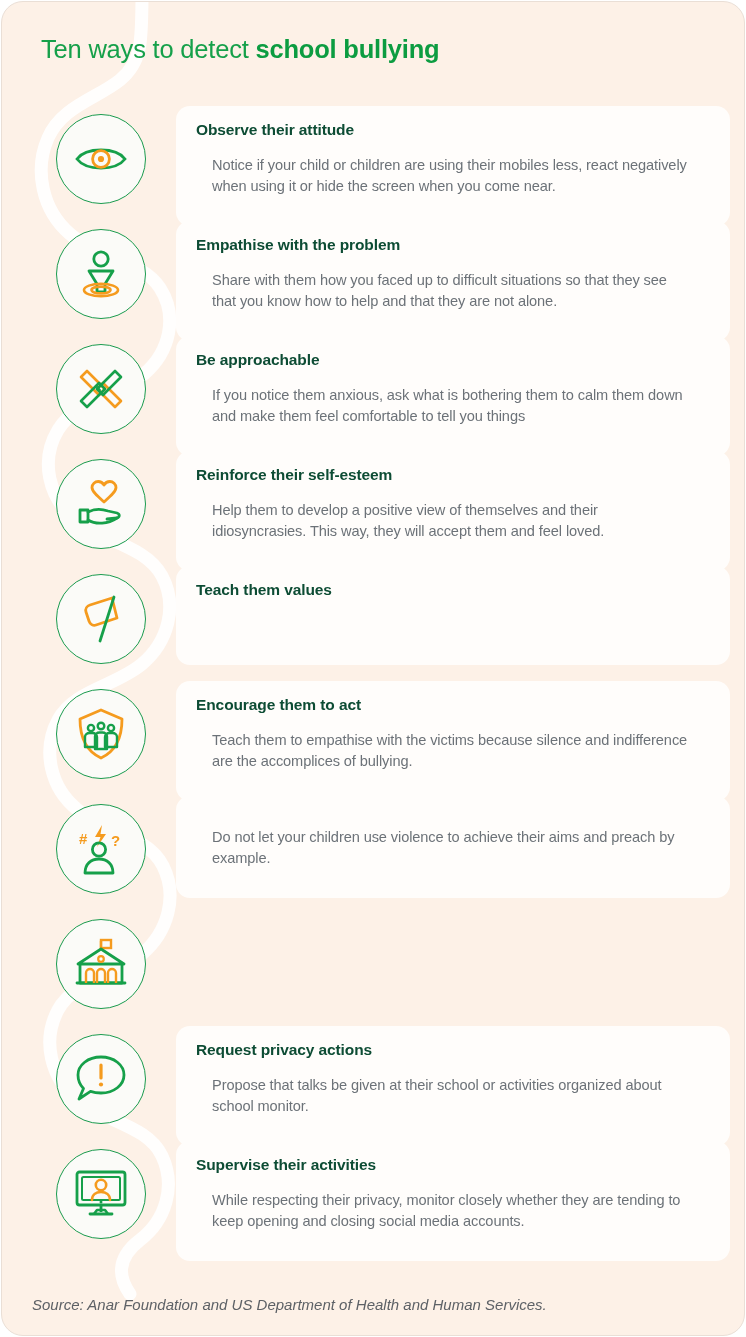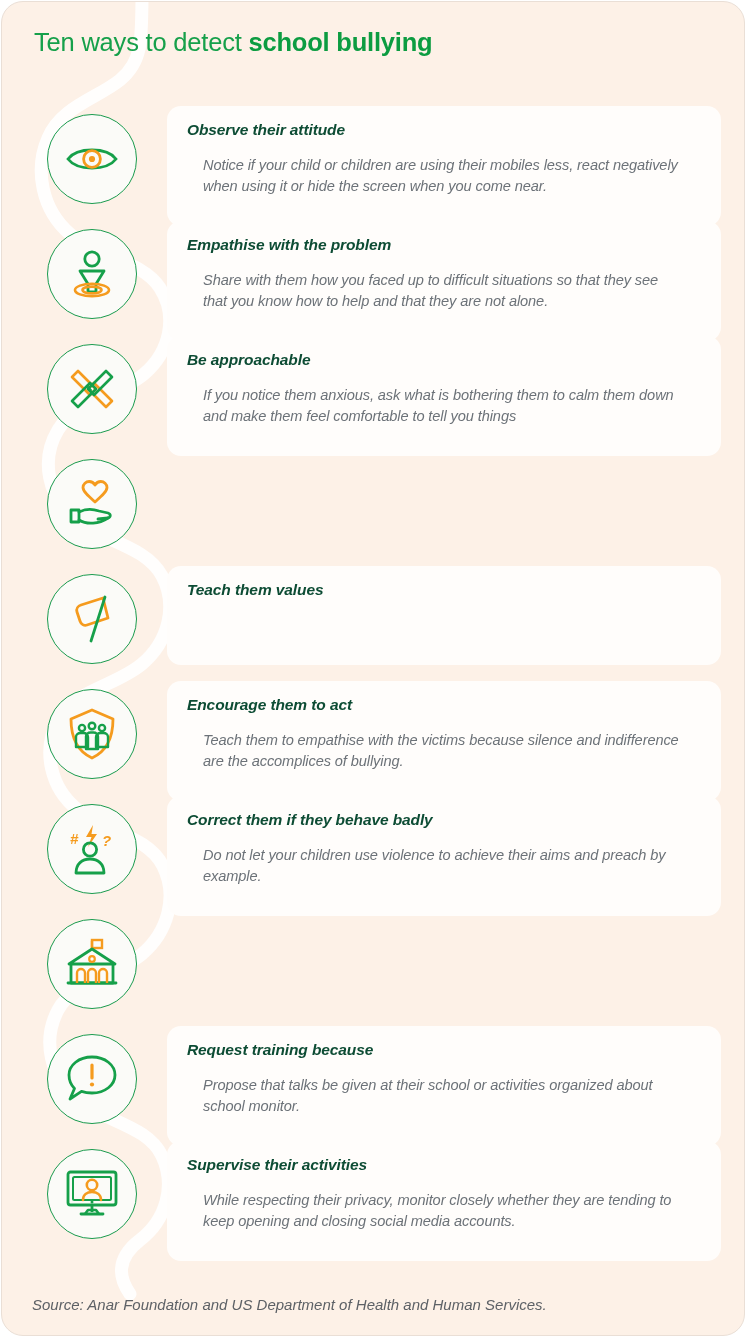--- a/index.html
+++ b/index.html
@@ -43,35 +43,34 @@
     left: 28px;
     top: 22px;
     z-index: 3;
   }
   .title {
     font-size: 25.5px;
     color: #16a04a;
     font-weight: 400;
     letter-spacing: -0.2px;
     white-space: nowrap;
-    margin: 4px;
+    margin: 11px;
   }
   .title b {
     font-weight: 700;
     color: #0c9c41;
   }
 
   
   .list {
     position: absolute;
-    left: 7px;
+    left: 16px;
     top: 104px;
     width: 703px;
     z-index: 2;
-    font-style: italic;
   }
 
   .row {
     position: relative;
     height: 115px;
   }
   .row.last { height: 118px; }
 
   .icon-wrap {
     position: absolute;
@@ -226,20 +225,24 @@
 
     <div class="row">
       <div class="icon-wrap">
         <svg width="54" height="50" viewBox="0 0 54 50" fill="none" xmlns="http://www.w3.org/2000/svg">
           <path d="M30 23 C22 16, 18 12, 18 8.5 C18 5, 21 2.5, 24.2 2.5 C26.6 2.5, 28.8 4, 30 6 C31.2 4, 33.4 2.5, 35.8 2.5 C39 2.5, 42 5, 42 8.5 C42 12, 38 16, 30 23 Z" stroke="#f59b1e" stroke-width="2.8" fill="none" stroke-linejoin="round"></path>
           <path d="M6 31 L6 43 L14 43 L14 31 Z" stroke="#16a04a" stroke-width="2.8" fill="none" stroke-linejoin="round"></path>
           <path d="M14 33 C20 30, 28 30, 34 32 L43 34 C46 35, 46 38, 43 39 L33 40" stroke="#16a04a" stroke-width="2.8" fill="none" stroke-linecap="round" stroke-linejoin="round"></path>
           <path d="M14 41 C22 46, 34 45, 43 39" stroke="#16a04a" stroke-width="2.8" fill="none" stroke-linecap="round"></path>
         </svg>
       </div>
+      <div class="card">
+        <p class="card-title">Reinforce their self-esteem</p>
+        <p class="card-body">Help them to develop a positive view of themselves and their idiosyncrasies. This way, they will accept them and feel loved.</p>
+      </div>
     </div>
 
     <div class="row">
       <div class="icon-wrap">
         <svg width="50" height="52" viewBox="0 0 50 52" fill="none" xmlns="http://www.w3.org/2000/svg">
           <path d="M36 5 L14 12 C11 13, 9 16, 10 19 L13 28 C14 31, 17 33, 20 32 L41 25 Z" stroke="#f59b1e" stroke-width="2.8" fill="none" stroke-linejoin="round"></path>
           <path d="M38 4 L24 48" stroke="#16a04a" stroke-width="2.8" stroke-linecap="round"></path>
         </svg>
       </div>
       <div class="card">
@@ -269,21 +272,20 @@
       <div class="icon-wrap">
         <svg width="54" height="52" viewBox="0 0 54 52" fill="none" xmlns="http://www.w3.org/2000/svg">
           <text x="5" y="21" font-family="Liberation Sans, sans-serif" font-size="15" font-weight="700" fill="#f59b1e">#</text>
           <path d="M28 2 L21 14 L26.5 14 L23 24 L32 11 L26.5 11 Z" fill="#f59b1e"></path>
           <text x="37" y="23" font-family="Liberation Sans, sans-serif" font-size="15" font-weight="700" fill="#f59b1e">?</text>
           <circle cx="25" cy="26.5" r="6.6" stroke="#16a04a" stroke-width="2.8" fill="none"></circle>
           <path d="M11 50 C11 41, 17 36, 25 36 C33 36, 39 41, 39 50 Z" stroke="#16a04a" stroke-width="2.8" fill="none" stroke-linejoin="round"></path>
         </svg>
       </div>
       <div class="card">
-        <p class="card-title">Correct them if they behave badly</p>
         <p class="card-body">Do not let your children use violence to achieve their aims and preach by example.</p>
       </div>
     </div>
 
     <div class="row">
       <div class="icon-wrap">
         <svg width="56" height="52" viewBox="0 0 56 52" fill="none" xmlns="http://www.w3.org/2000/svg">
           <path d="M28 3 L28 11" stroke="#f59b1e" stroke-width="2.4" stroke-linecap="round"></path>
           <rect x="28" y="2" width="10" height="8" stroke="#f59b1e" stroke-width="2.4" fill="none"></rect>
           <path d="M28 11 L51 26 L5 26 Z" stroke="#16a04a" stroke-width="2.8" fill="none" stroke-linejoin="round"></path>
@@ -299,21 +301,21 @@
 
     <div class="row">
       <div class="icon-wrap">
         <svg width="52" height="50" viewBox="0 0 52 50" fill="none" xmlns="http://www.w3.org/2000/svg">
           <path d="M26 3 C39 3, 49 11, 49 21 C49 31, 39 39, 26 39 C22 39, 18.5 38.4, 15.5 37.4 L4 45 L8.5 34.5 C5 30.9, 3 26.2, 3 21 C3 11, 13 3, 26 3 Z" stroke="#16a04a" stroke-width="2.8" fill="none" stroke-linejoin="round"></path>
           <path d="M26 11 L26 24" stroke="#f59b1e" stroke-width="3.2" stroke-linecap="round"></path>
           <circle cx="26" cy="30.5" r="2.1" fill="#f59b1e"></circle>
         </svg>
       </div>
       <div class="card">
-        <p class="card-title">Request training because</p>
+        <p class="card-title">Request privacy actions</p>
         <p class="card-body">Propose that talks be given at their school or activities organized about school monitor.</p>
       </div>
     </div>
 
     <div class="row last">
       <div class="icon-wrap">
         <svg width="56" height="50" viewBox="0 0 56 50" fill="none" xmlns="http://www.w3.org/2000/svg">
           <rect x="4" y="3" width="48" height="33" rx="2.5" stroke="#16a04a" stroke-width="2.8" fill="none"></rect>
           <rect x="9" y="8" width="38" height="23" rx="1.5" stroke="#16a04a" stroke-width="2" fill="none"></rect>
           <circle cx="28" cy="16" r="5.2" stroke="#f59b1e" stroke-width="2.6" fill="none"></circle>

